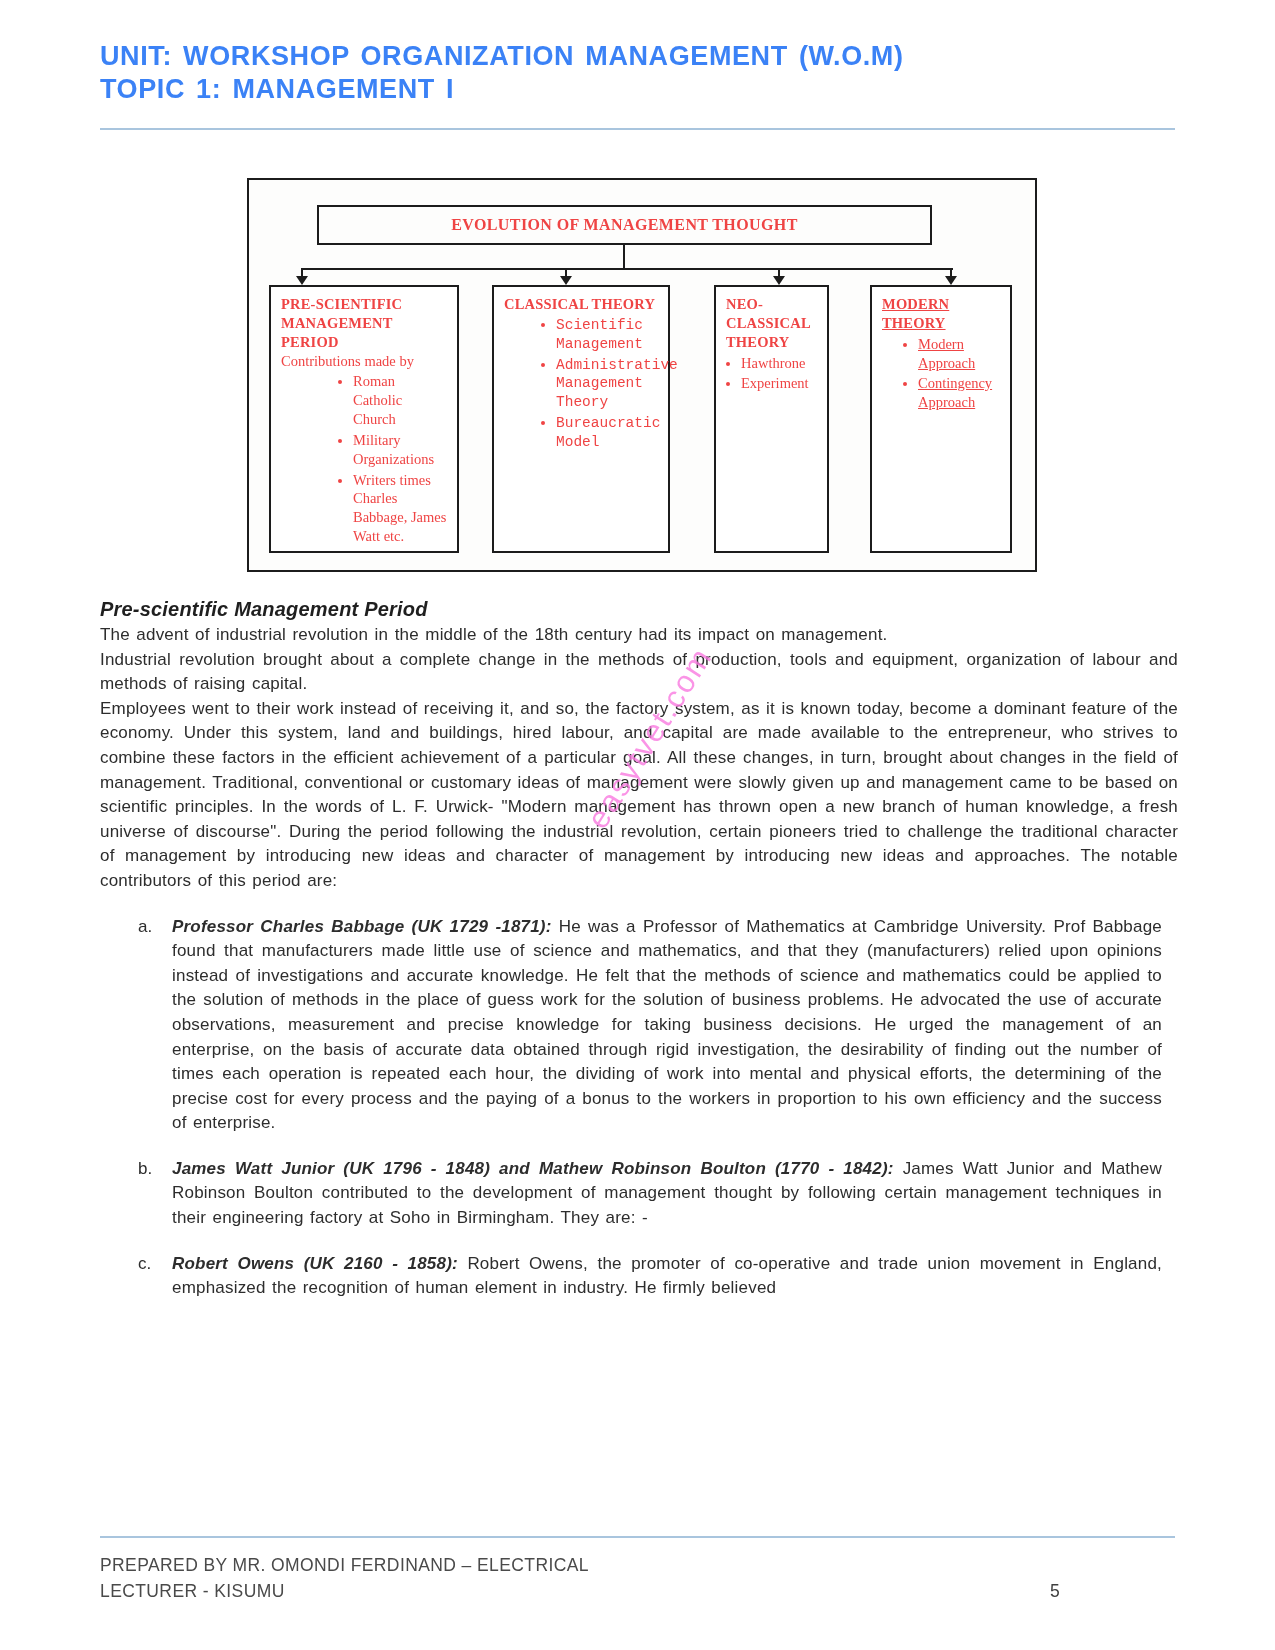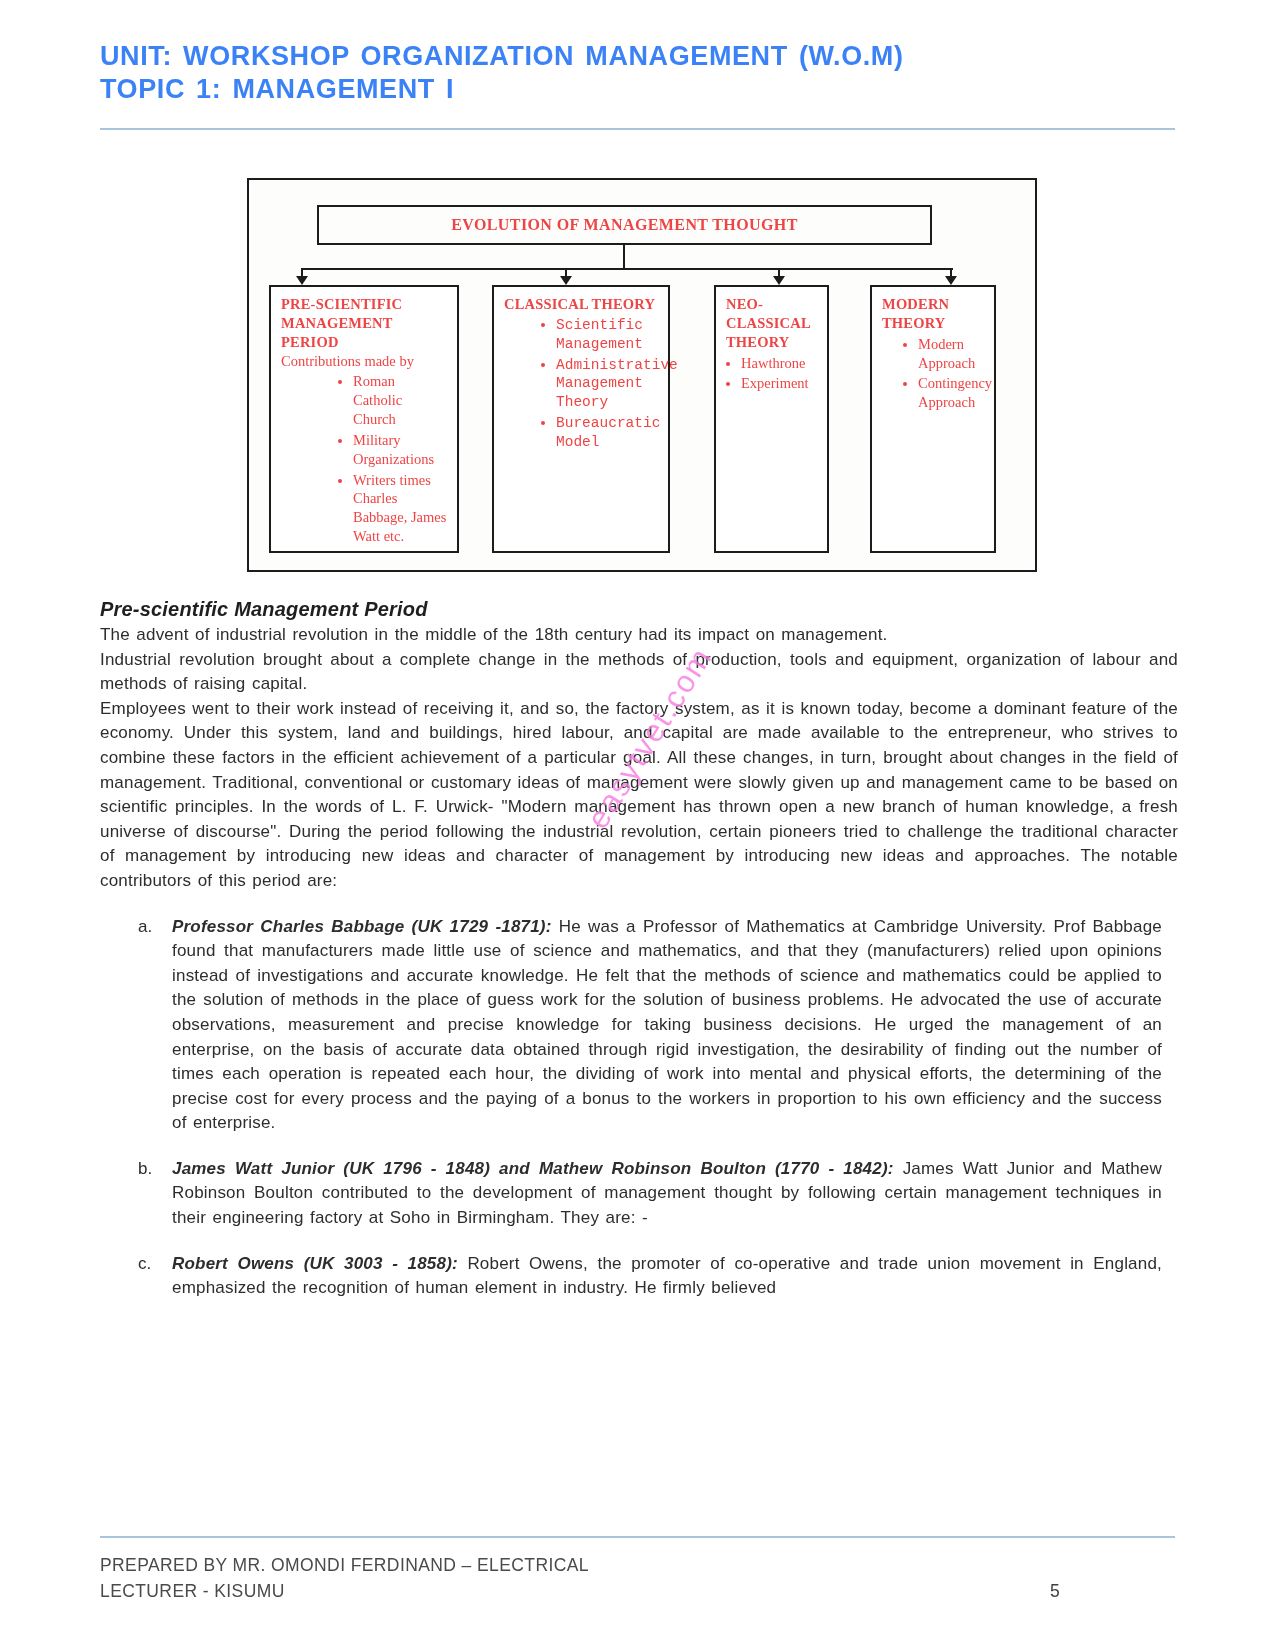--- a/index.html
+++ b/index.html
@@ -70,21 +70,21 @@
   .theory-box h4 { font-size: 14.5px; font-weight: bold; line-height: 1.3; letter-spacing: 0.2px; }
   .theory-box .subhead { font-size: 14.5px; line-height: 1.3; }
   .theory-box ul { list-style: disc outside; margin-top: 2px; }
   .theory-box li { font-size: 14.5px; line-height: 1.3; margin-bottom: 2px; }
   .box-pre     { left: 20px;  width: 190px; }
   .box-pre ul      { padding-left: 72px; }
   .box-classic { left: 243px; width: 178px; }
   .box-classic ul  { padding-left: 52px; font-family: Liberation Mono, monospace; }
   .box-neo     { left: 465px; width: 115px; }
   .box-neo ul      { padding-left: 15px; }
-  .box-modern  { left: 621px; width: 126px; }
+  .box-modern  { left: 621px; width: 142px; text-decoration: underline; }
   .box-modern ul   { padding-left: 36px; }
 
   
   .content {
     position: absolute;
     left: 100px; top: 596px; width: 1078px;
     color: #2d2d2d;
     z-index: 1;
   }
   .section-heading {
@@ -232,21 +232,21 @@
       <div class="contrib-item">
         <span class="marker">a.</span>
         <span class="itext"><span class="lead">Professor Charles Babbage (UK 1729 -1871):</span> <span>He was a Professor of Mathematics at Cambridge University. Prof Babbage found that manufacturers made little use of science and mathematics, and that they (manufacturers) relied upon opinions instead of investigations and accurate knowledge. He felt that the methods of science and mathematics could be applied to the solution of methods in the place of guess work for the solution of business problems. He advocated the use of accurate observations, measurement and precise knowledge for taking business decisions. He urged the management of an enterprise, on the basis of accurate data obtained through rigid investigation, the desirability of finding out the number of times each operation is repeated each hour, the dividing of work into mental and physical efforts, the determining of the precise cost for every process and the paying of a bonus to the workers in proportion to his own efficiency and the success of enterprise.</span></span>
       </div>
       <div class="contrib-item">
         <span class="marker">b.</span>
         <span class="itext"><span class="lead">James Watt Junior (UK 1796 - 1848) and Mathew Robinson Boulton (1770 - 1842):</span> <span>James Watt Junior and Mathew Robinson Boulton contributed to the development of management thought by following certain management techniques in their engineering factory at Soho in Birmingham. They are: -</span></span>
       </div>
       <div class="contrib-item">
         <span class="marker">c.</span>
-        <span class="itext"><span class="lead">Robert Owens (UK 3003 - 1858):</span> <span>Robert Owens, the promoter of co-operative and trade union movement in England, emphasized the recognition of human element in industry. He firmly believed</span></span>
+        <span class="itext"><span class="lead">Robert Owens (UK 2160 - 1858):</span> <span>Robert Owens, the promoter of co-operative and trade union movement in England, emphasized the recognition of human element in industry. He firmly believed</span></span>
       </div>
     </div>
   </section>
 
   <div class="footer-rule"></div>
   <footer class="doc-footer">
     <div>PREPARED BY MR. OMONDI FERDINAND – ELECTRICAL</div>
     <div>LECTURER - KISUMU</div>
     <div class="page-number">5</div>
   </footer>

